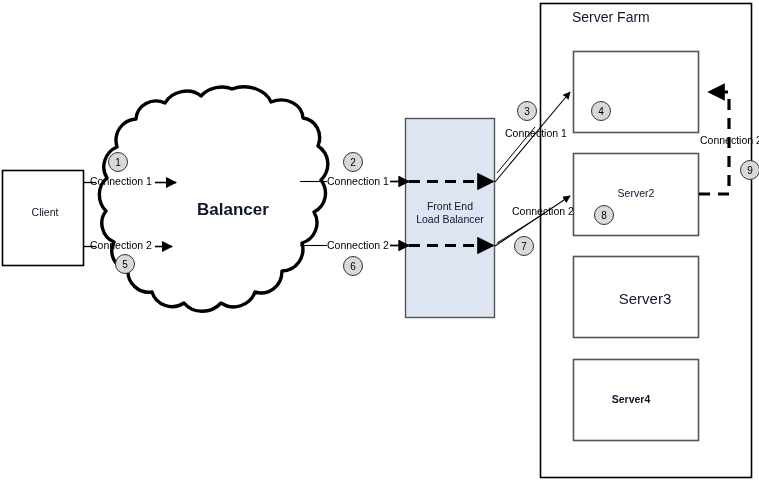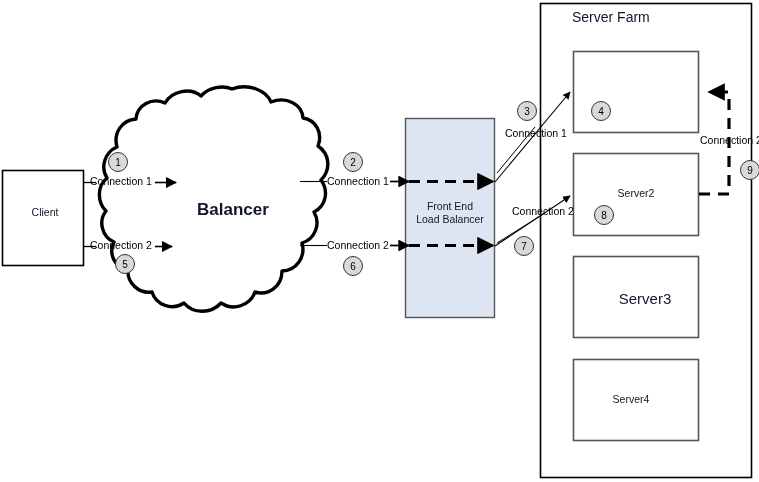--- a/index.html
+++ b/index.html
@@ -50,21 +50,21 @@
     justify-content: center;
     box-sizing: border-box;
   }
   .client-label   { left: 2px;   top: 206px; width: 86px;  font-size: 10.5px; }
   .internet-label { left: 170px; top: 199px; width: 126px; font-size: 17px; font-weight: bold; }
   .lb-label       { left: 405px; top: 200px; width: 90px;  font-size: 10.5px; }
   .farm-title     { left: 572px; top: 9px;   width: 160px; font-size: 14px; text-align: left; }
   .srv1-label     { left: 573px; top: 85px;  width: 126px; font-size: 10.5px; }
   .srv2-label     { left: 573px; top: 187px; width: 126px; font-size: 10.5px; }
   .srv3-label     { left: 573px; top: 290px; width: 104px; font-size: 15px; margin-left: 20px; }
-  .srv4-label     { left: 573px; top: 393px; width: 116px; font-size: 10.5px; }
+  .srv4-label     { left: 573px; top: 393px; width: 116px; font-size: 10.5px; font-weight: bold; }
 </style>
 </head>
 <body>
 
 <div id="canvas">
 
   <svg id="svg-layer" viewBox="0 0 759 482" xmlns="http://www.w3.org/2000/svg">
     <defs>
       <marker id="arrow-solid" viewBox="0 0 10 10" refX="9" refY="5" markerWidth="7" markerHeight="7" orient="auto-start-reverse">
         <path d="M 0 0 L 10 5 L 0 10 z" fill="#000000"></path>

